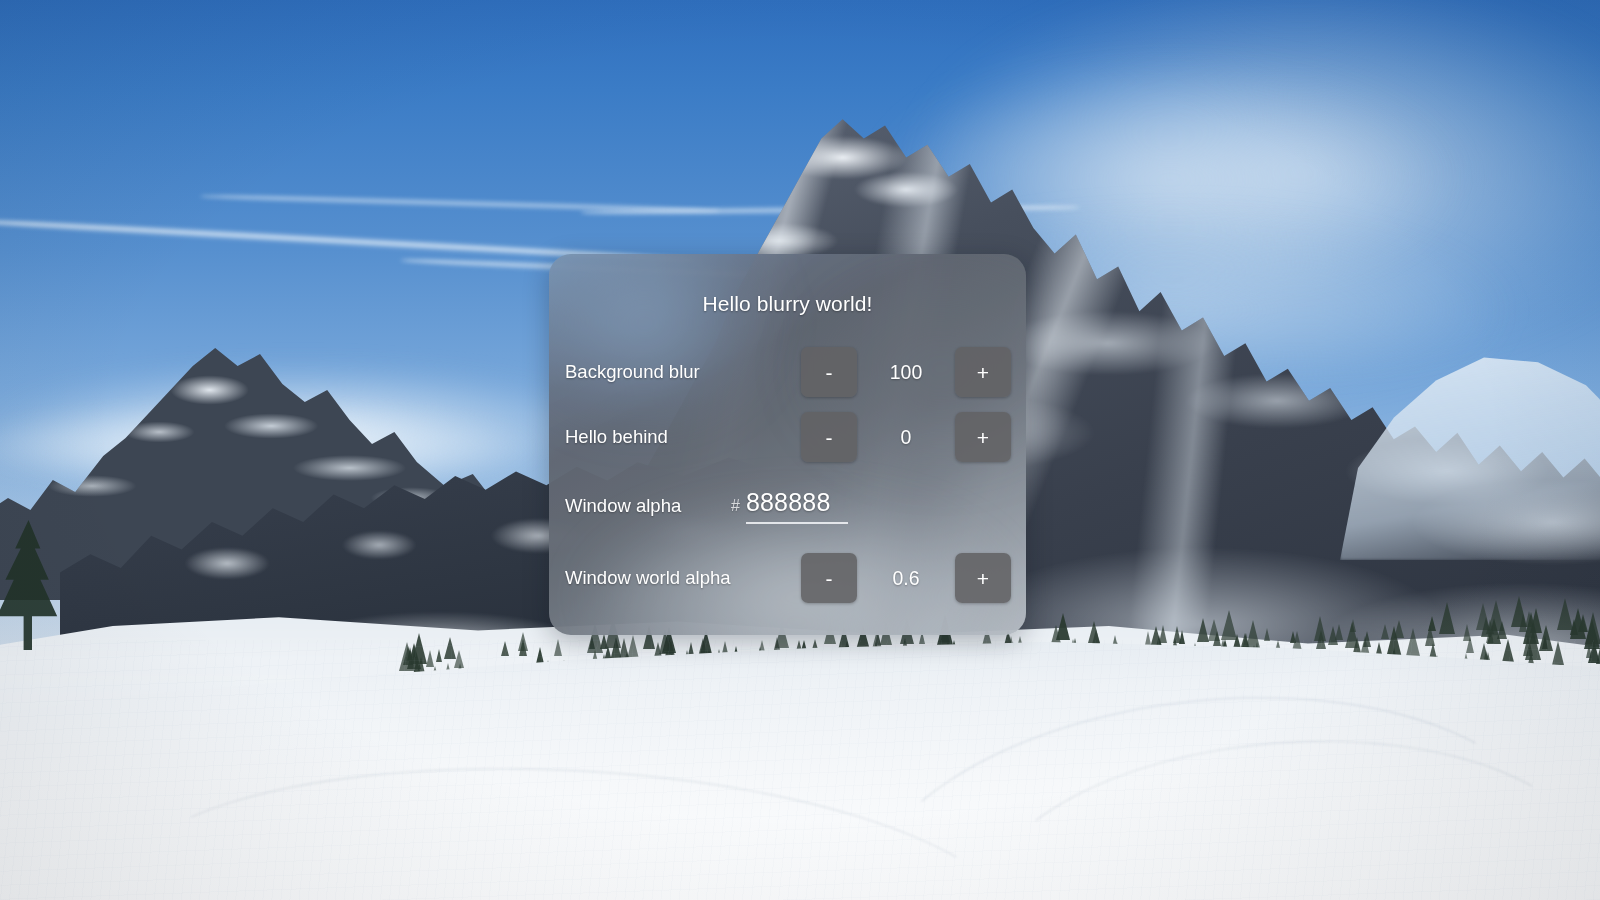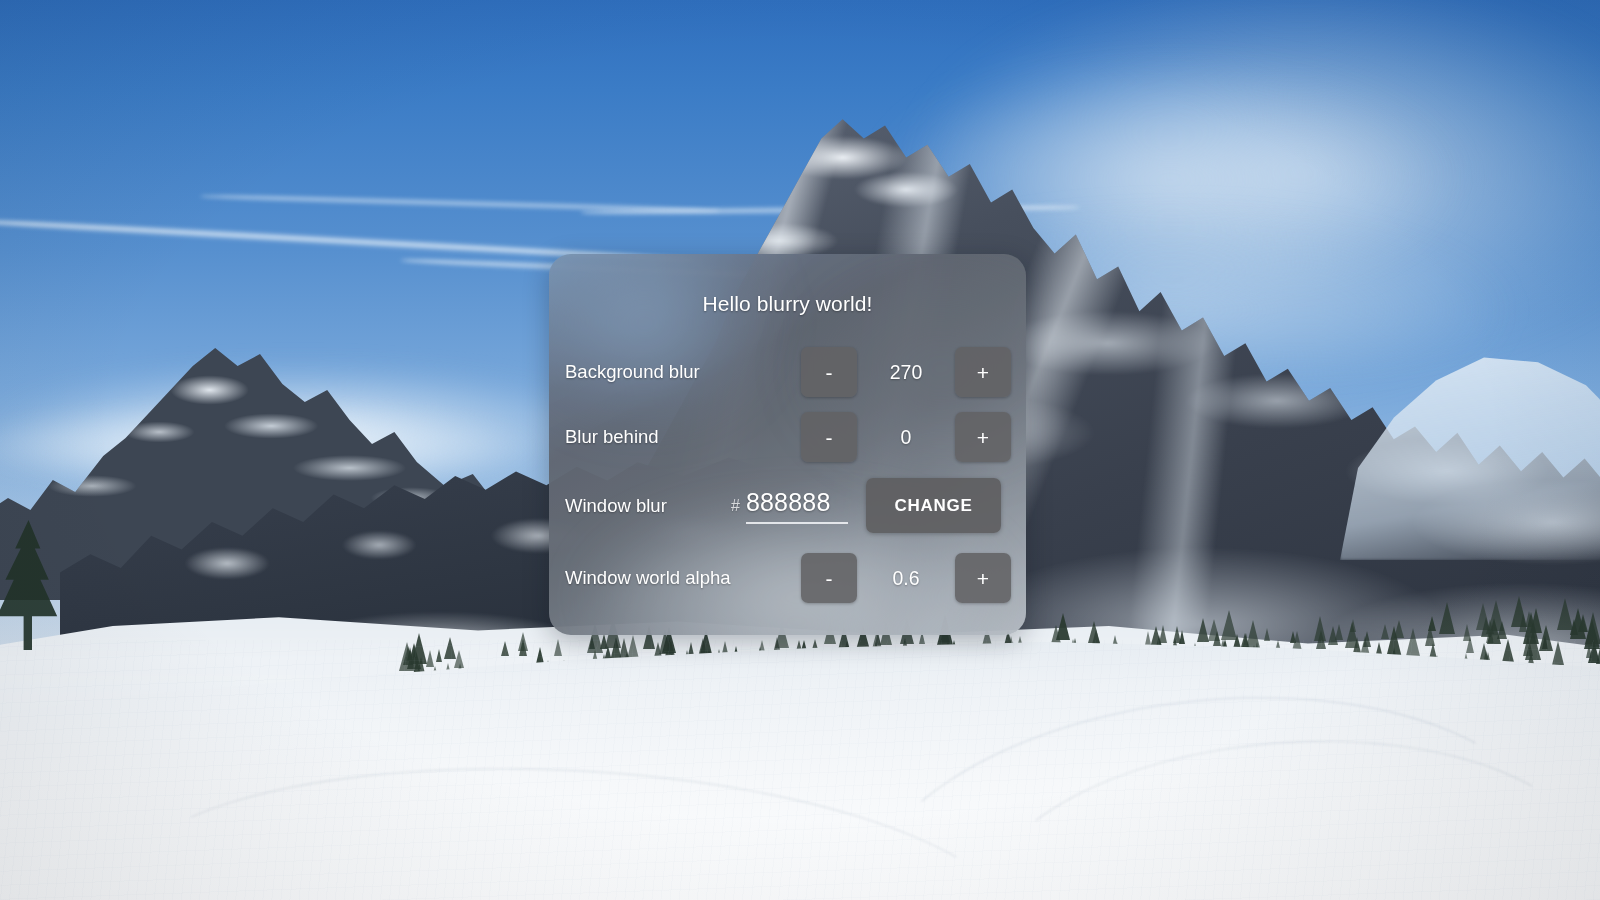--- a/index.html
+++ b/index.html
@@ -768,41 +768,40 @@
     <div class="tint"></div>
 
     <div class="content">
 
       <div class="dlg-title">Hello blurry world!</div>
 
       <div class="row row-0">
         <div class="row-label">Background blur</div>
         <div class="stepper">
           <button class="step-btn">-</button>
-          <span class="step-value">270</span>
+          <span class="step-value">100</span>
           <button class="step-btn">+</button>
         </div>
       </div>
 
       <div class="row row-1">
-        <div class="row-label">Blur behind</div>
+        <div class="row-label">Hello behind</div>
         <div class="stepper">
           <button class="step-btn">-</button>
           <span class="step-value">0</span>
           <button class="step-btn">+</button>
         </div>
       </div>
 
       <div class="row row-2">
-        <div class="row-label">Window blur</div>
+        <div class="row-label">Window alpha</div>
         <div class="hexwrap">
           <span class="hash">#</span>
           <input class="hex-field" type="text" value="888888" style="">
         </div>
-        <button class="change-btn">CHANGE</button>
       </div>
 
       <div class="row row-3">
         <div class="row-label">Window world alpha</div>
         <div class="stepper">
           <button class="step-btn">-</button>
           <span class="step-value">0.6</span>
           <button class="step-btn">+</button>
         </div>
       </div>

